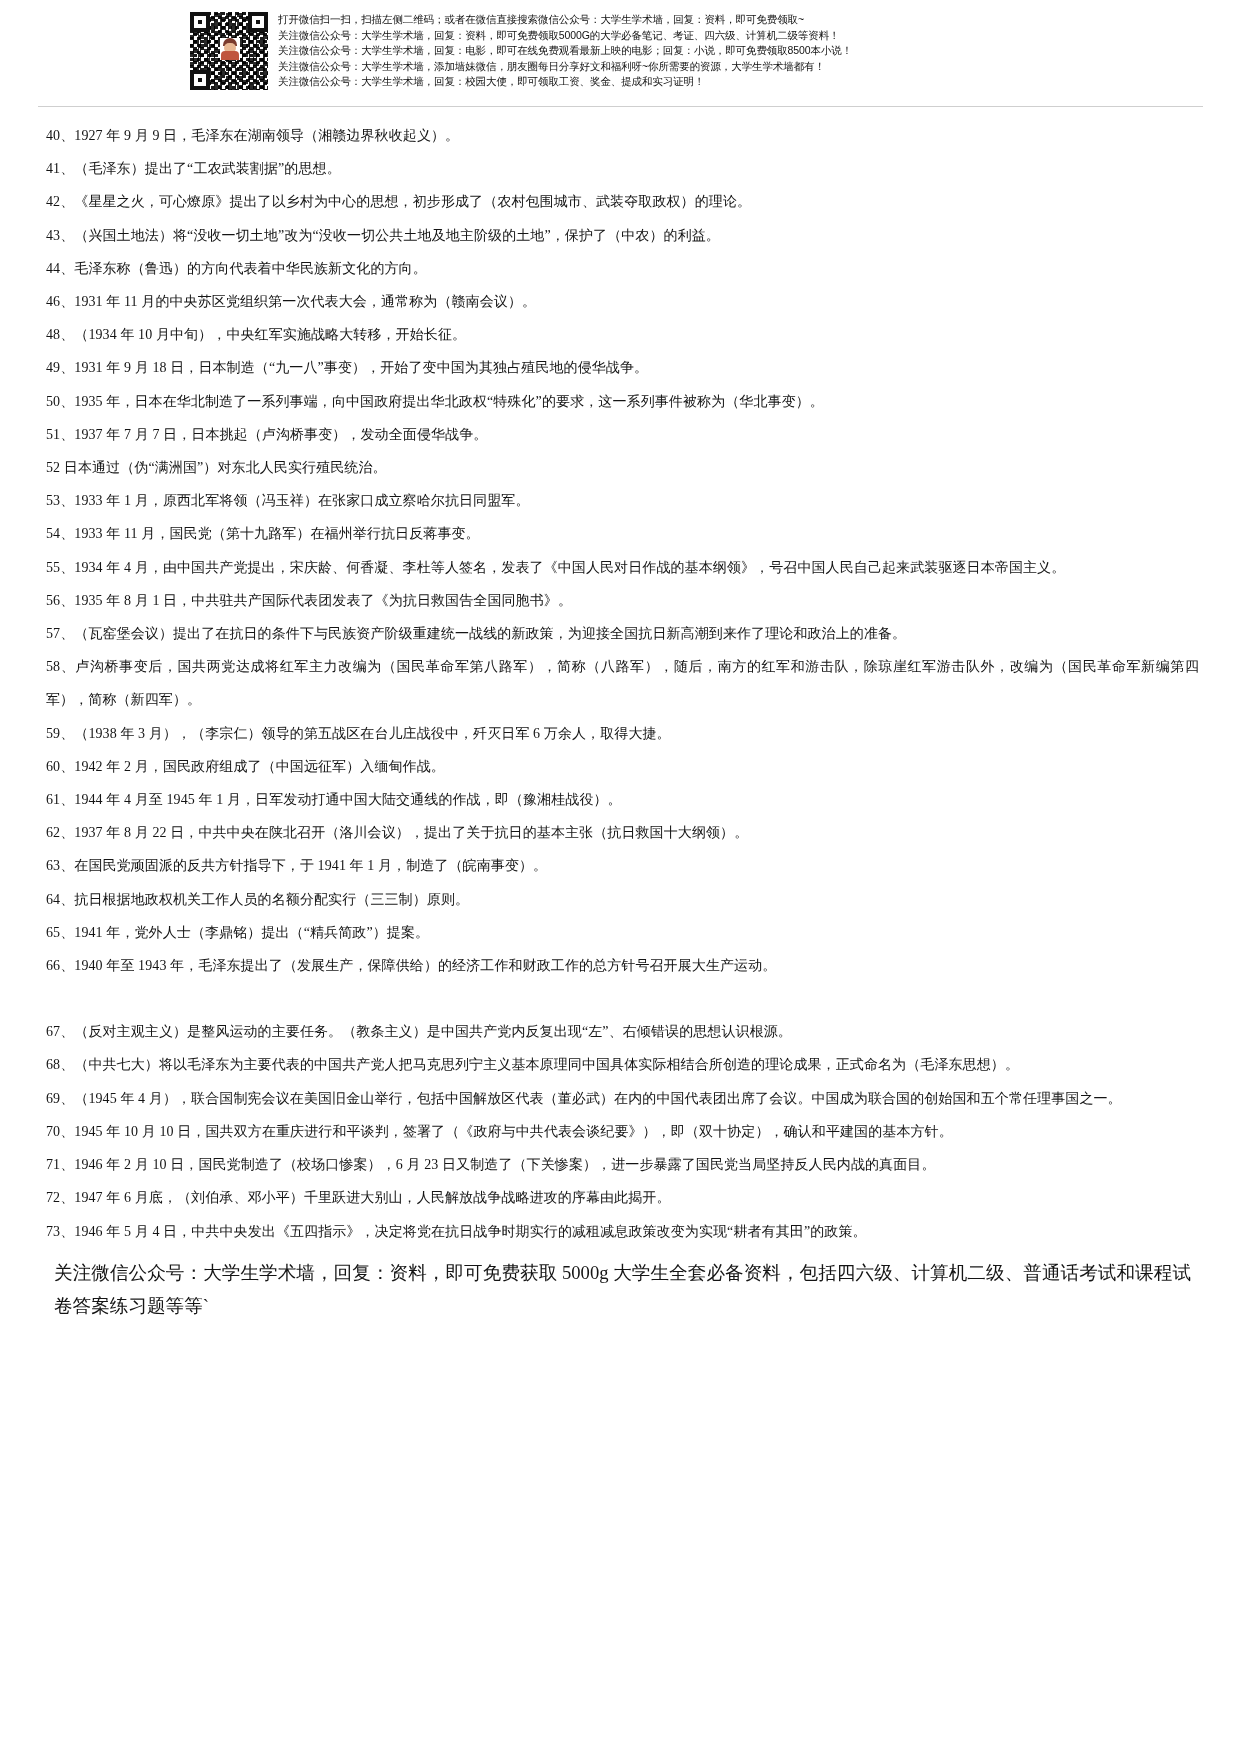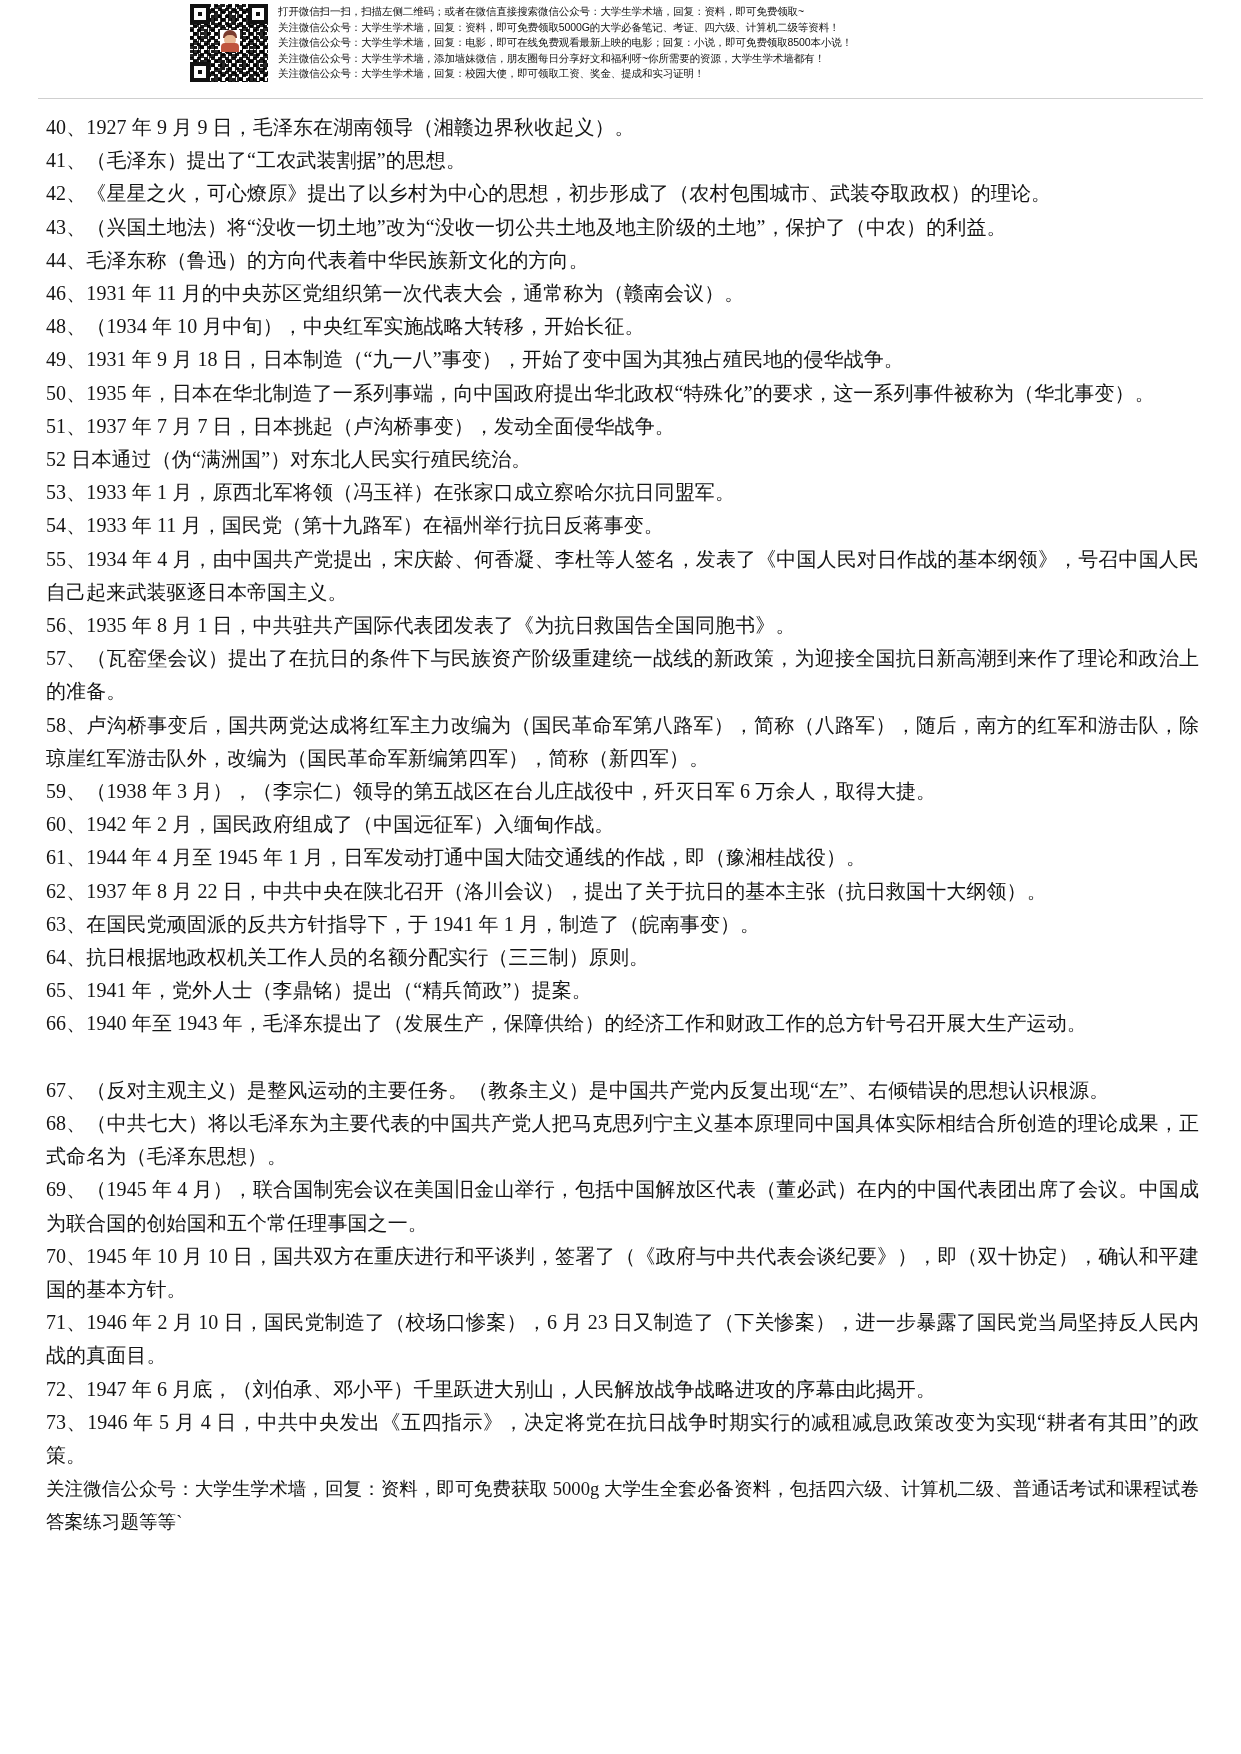--- a/index.html
+++ b/index.html
@@ -20,21 +20,21 @@
     box-sizing: border-box;
     padding: 0;
     position: relative;
     background: #fff;
   }
 
   
   .promo {
     display: flex;
     align-items: flex-start;
-    padding: 4px 0 10px 190px;
+    padding: 12px 0 10px 190px;
     gap: 10px;
   }
   .qr {
     width: 78px;
     height: 78px;
     flex: 0 0 78px;
     position: relative;
     background:
       repeating-conic-gradient(#1b1b1b 0% 25%, #ffffff 0% 50%) 0 0 / 7px 7px,
       repeating-conic-gradient(#2a2a2a 0% 25%, #fdfdfd 0% 50%) 3px 5px / 11px 9px;
@@ -104,37 +104,37 @@
     height: 1px;
     background: #cfcfcf;
     margin: 6px 38px 0 38px;
   }
 
   
   .content {
     padding: 12px 42px 0 46px;
   }
   .item {
-    font-size: 20px;
+    font-size: 14px;
     line-height: 33.2px;
     text-align: justify;
     text-justify: inter-ideograph;
     margin: 0;
     color: #141414;
     letter-spacing: 0.1px;
   }
   .spacer {
     height: 33px;
   }
   .footer-note {
     font-size: 18.6px;
     line-height: 33.2px;
     text-align: justify;
     text-justify: inter-ideograph;
-    margin: 0;
+    margin: 8px;
     color: #141414;
   }
 </style>
 </head>
 <body>
 
 <div class="page">
 
   <div class="promo">
     <div class="qr">

